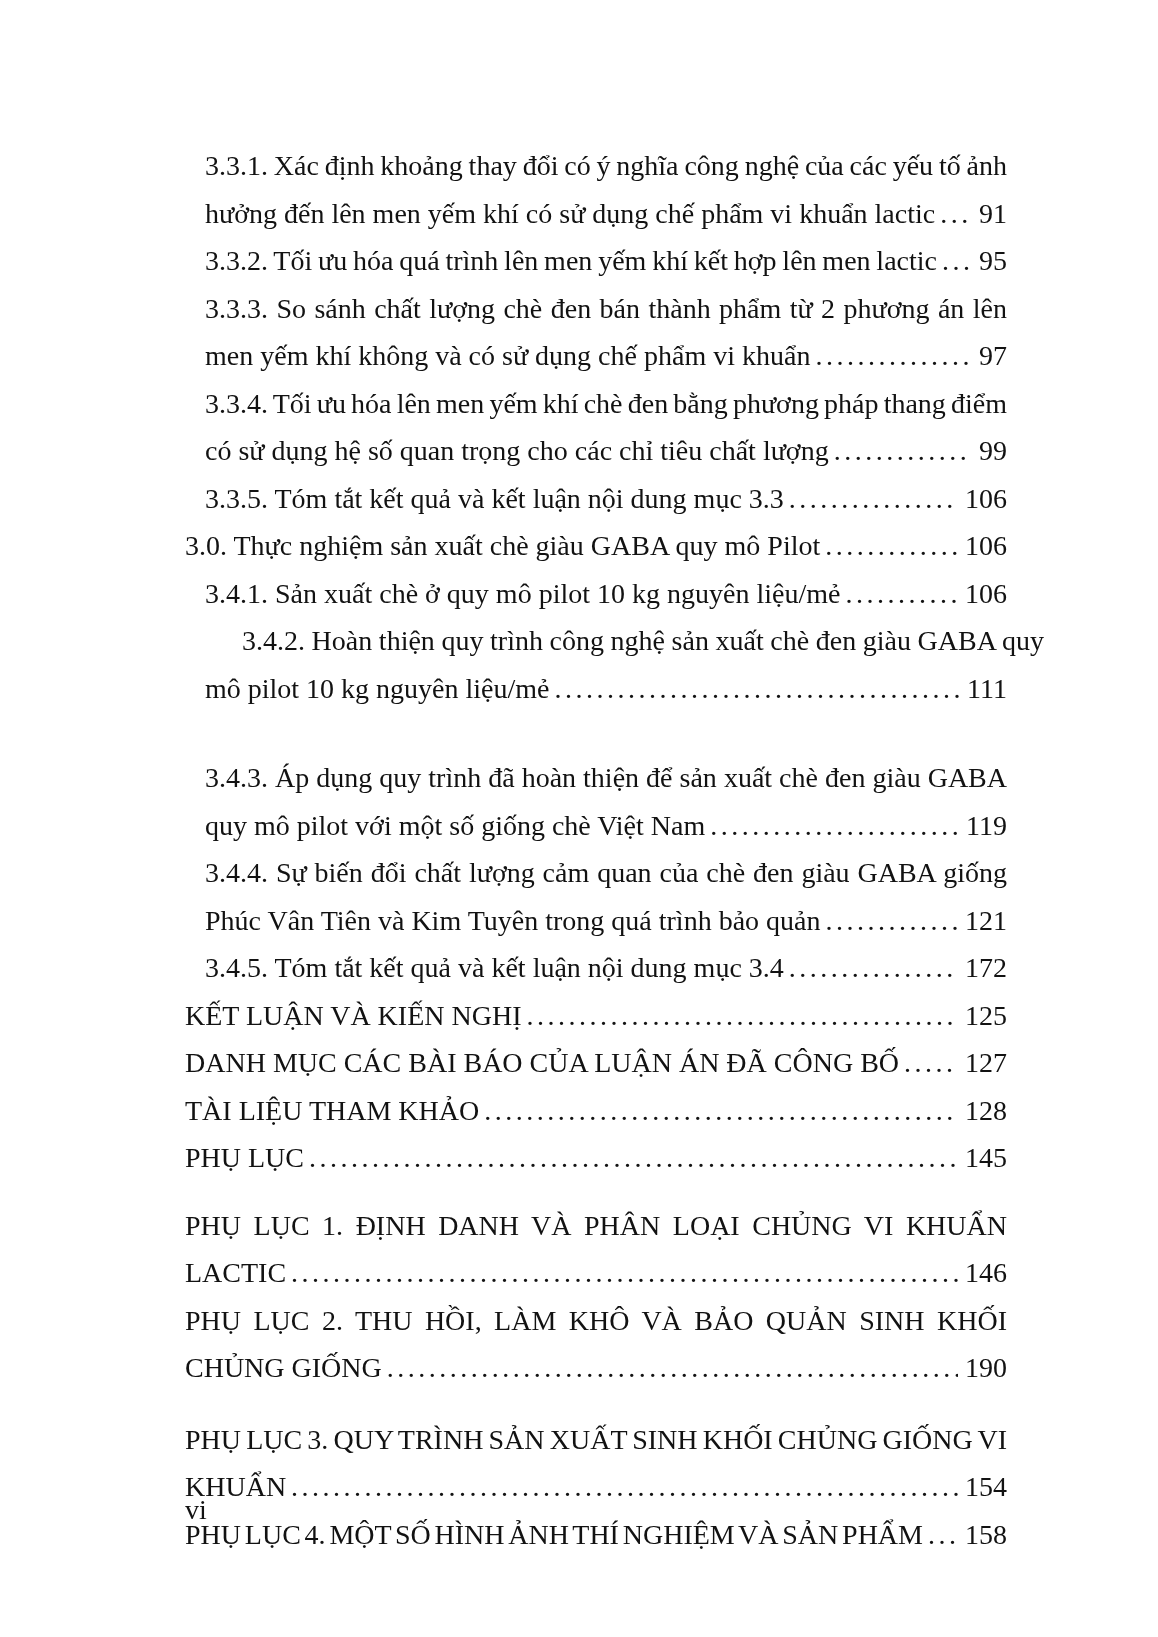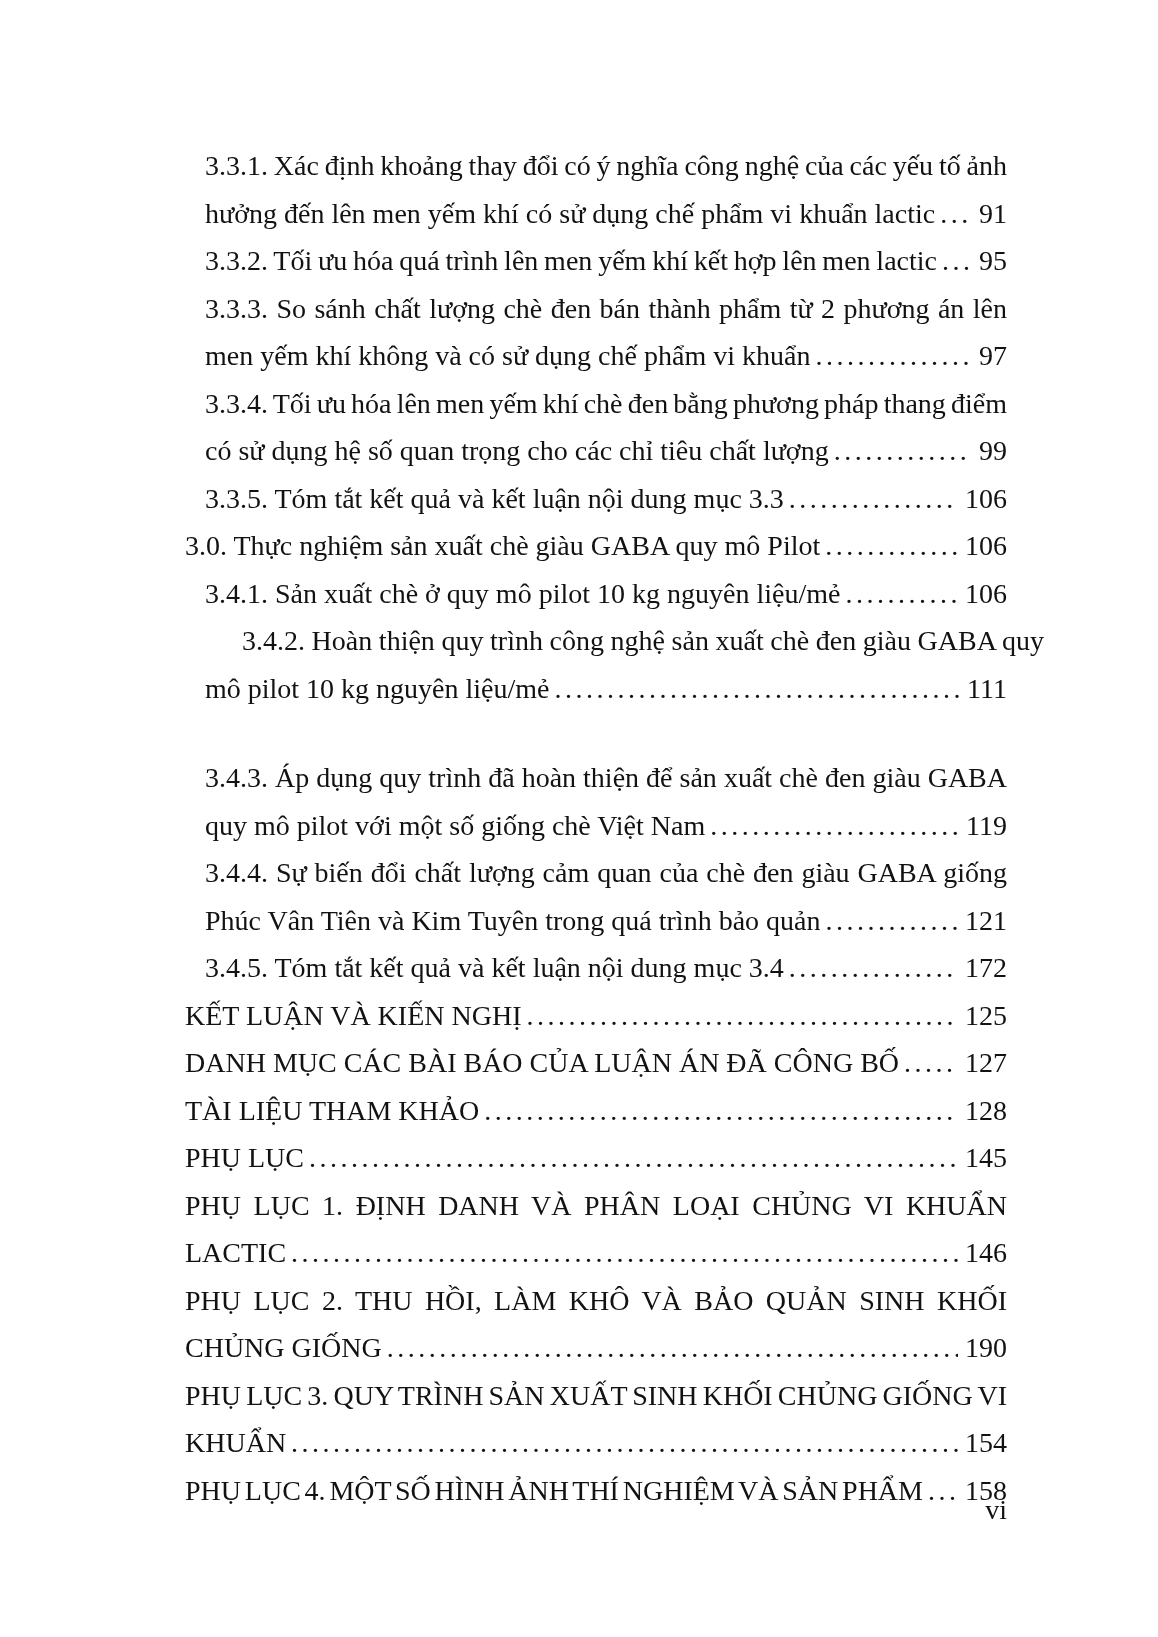--- a/index.html
+++ b/index.html
@@ -47,21 +47,21 @@
     content: "......................................................................................................................................................................";
   }
   .pg { flex: 0 0 auto; text-align: right; }
   .footer-row {
     position: absolute;
     left: 185px;
     top: 1486px;
     width: 822px;
     height: 47.5px;
     line-height: 47.5px;
-    text-align: right;
+    text-align: left;
   }
 </style>
 </head>
 <body>
 
 <div class="page">
   <div class="content">
       <div class="entry lvl2">
         <div class="line wrap" style="word-spacing: -1.16979px;">3.3.1. Xác định khoảng thay đổi có ý nghĩa công nghệ của các yếu tố ảnh</div>
         <div class="line final">
@@ -167,37 +167,37 @@
         </div>
       </div>
       <div class="entry lvl1">
         <div class="line final">
           <span class="txt">PHỤ LỤC</span>
           <span class="leader"></span>
           <span class="pg">145</span>
         </div>
       </div>
       <div class="entry lvl1">
-        <div class="line wrap" style="word-spacing: 5.5375px;">PHỤ LỤC 1. ĐỊNH DANH VÀ PHÂN LOẠI CHỦNG VI KHUẨN</div>
+        <div class="line wrap" style="word-spacing: 5.5375px; margin-top: 20px;">PHỤ LỤC 1. ĐỊNH DANH VÀ PHÂN LOẠI CHỦNG VI KHUẨN</div>
         <div class="line final">
           <span class="txt">LACTIC</span>
           <span class="leader"></span>
           <span class="pg">146</span>
         </div>
       </div>
       <div class="entry lvl1">
         <div class="line wrap" style="word-spacing: 5.45739px;">PHỤ LỤC 2. THU HỒI, LÀM KHÔ VÀ BẢO QUẢN SINH KHỐI</div>
         <div class="line final">
           <span class="txt">CHỦNG GIỐNG</span>
           <span class="leader"></span>
           <span class="pg">190</span>
         </div>
       </div>
       <div class="entry lvl1">
-        <div class="line wrap" style="word-spacing: -1.82528px;">PHỤ LỤC 3. QUY TRÌNH SẢN XUẤT SINH KHỐI CHỦNG GIỐNG VI</div>
+        <div class="line wrap" style="word-spacing: -1.82528px; margin-top: 24px;">PHỤ LỤC 3. QUY TRÌNH SẢN XUẤT SINH KHỐI CHỦNG GIỐNG VI</div>
         <div class="line final">
           <span class="txt">KHUẨN</span>
           <span class="leader"></span>
           <span class="pg">154</span>
         </div>
       </div>
       <div class="entry lvl1">
         <div class="line final">
           <span class="txt" style="word-spacing: -3.19744px;">PHỤ LỤC 4. MỘT SỐ HÌNH ẢNH THÍ NGHIỆM VÀ SẢN PHẨM</span>
           <span class="leader"></span>

